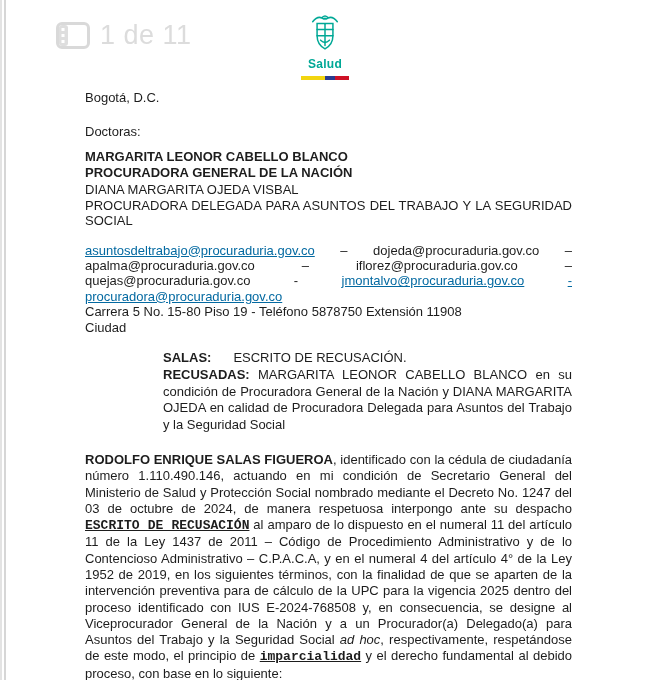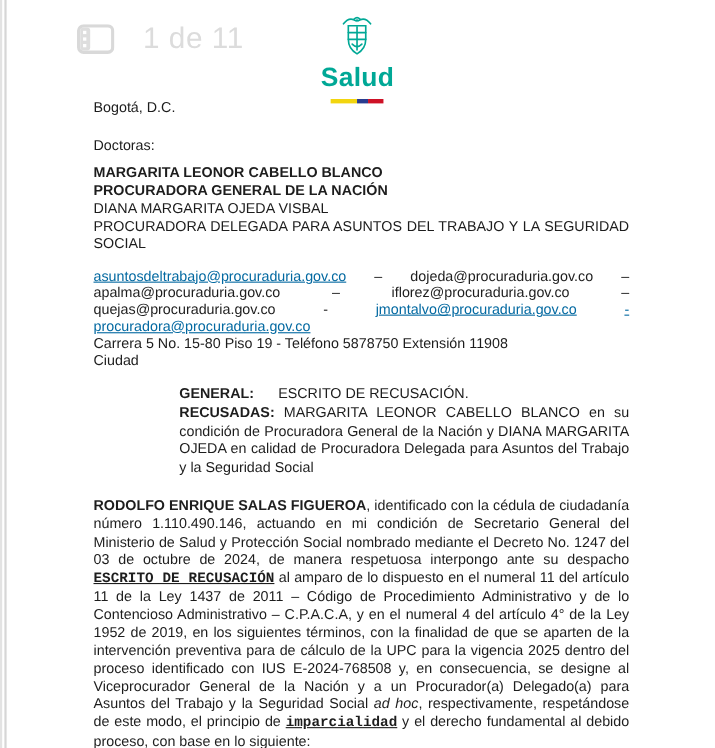--- a/index.html
+++ b/index.html
@@ -5,30 +5,30 @@
   * { margin:0; padding:0; box-sizing:border-box; }
   html,body { width:650px; height:680px; background:#ffffff; overflow:hidden;
               font-family:"Liberation Sans", sans-serif; color:#1d1d1d; }
   .stage { position:relative; width:650px; height:680px; background:#fff; }
 
   
   .edge-a { position:absolute; left:0; top:0; width:2px; height:680px; background:#e3e3e3; }
   .edge-b { position:absolute; left:4px; top:0; width:2px; height:680px; background:#d6d6d6; }
 
   
-  .page-indicator { position:absolute; left:70px; top:20px; display:flex; align-items:center;
-                    gap:26px; color:#dcdcdc; }
+  .page-indicator { position:absolute; left:56px; top:20px; display:flex; align-items:center;
+                    gap:10px; color:#dcdcdc; }
   .page-indicator .label { font-size:27px; font-weight:500; letter-spacing:0.5px; }
   .page-indicator svg { display:block; }
 
   
   .logo { position:absolute; left:50%; top:12px; transform:translateX(-50%);
           display:flex; flex-direction:column; align-items:center; }
   .logo svg { display:block; }
-  .logo .logo-text { font-size:24px; font-weight:bold; color:#00A896; letter-spacing:0.3px; margin-top:1px; }
+  .logo .logo-text { font-size:12px; font-weight:bold; color:#00A896; letter-spacing:0.3px; margin-top:1px; }
   .flagbar { display:flex; width:48px; height:4px; margin-top:5px; }
   .flagbar .y { width:50%; background:#F2D50F; }
   .flagbar .b { width:20%; background:#2A3C8F; }
   .flagbar .r { width:30%; background:#CE1126; }
 
   
   .doc { position:absolute; left:85px; top:90px; width:487px; font-size:13px; line-height:16px; }
 
   .city-line { line-height:16px; }
   .salutation { margin-top:18px; }
@@ -139,21 +139,21 @@
         </div>
       </div>
 
     <div class="address-block">
       <div>Carrera 5 No. 15-80 Piso 19 - Teléfono 5878750 Extensión 11908</div>
       <div>Ciudad</div>
     </div>
 
     <div class="subject-block">
       <div class="subject-line">
-        <span class="lbl">GENERAL:</span><span class="tab"></span><span>ESCRITO DE RECUSACIÓN.</span>
+        <span class="lbl">SALAS:</span><span class="tab"></span><span>ESCRITO DE RECUSACIÓN.</span>
       </div>
       <div class="recused-par">
         <span class="lbl">RECUSADAS:</span><span> MARGARITA LEONOR CABELLO BLANCO en su condición de Procuradora General de la Nación y DIANA MARGARITA OJEDA en calidad de Procuradora Delegada para Asuntos del Trabajo y la Seguridad Social</span>
       </div>
     </div>
 
     <div class="body-paragraph"><span class="seg-bold">RODOLFO ENRIQUE SALAS FIGUEROA</span><span class="seg-normal">, identificado con la cédula de ciudadanía número 1.110.490.146, actuando en mi condición de Secretario General del Ministerio de Salud y Protección Social nombrado mediante el Decreto No. 1247 del 03 de octubre de 2024, de manera respetuosa interpongo ante su despacho </span><span class="seg-bold-underline">ESCRITO DE RECUSACIÓN</span><span class="seg-normal"> al amparo de lo dispuesto en el numeral 11 del artículo 11 de la Ley 1437 de 2011 – Código de Procedimiento Administrativo y de lo Contencioso Administrativo – C.P.A.C.A, y en el numeral 4 del artículo 4° de la Ley 1952 de 2019, en los siguientes términos, con la finalidad de que se aparten de la intervención preventiva para de cálculo de la UPC para la vigencia 2025 dentro del proceso identificado con IUS E-2024-768508 y, en consecuencia, se designe al Viceprocurador General de la Nación y a un Procurador(a) Delegado(a) para Asuntos del Trabajo y la Seguridad Social </span><span class="seg-italic">ad hoc</span><span class="seg-normal">, respectivamente, respetándose de este modo, el principio de </span><span class="seg-bold-underline">imparcialidad</span><span class="seg-normal"> y el derecho fundamental al debido proceso, con base en lo siguiente:</span></div>
 
   </div>
 </div>

